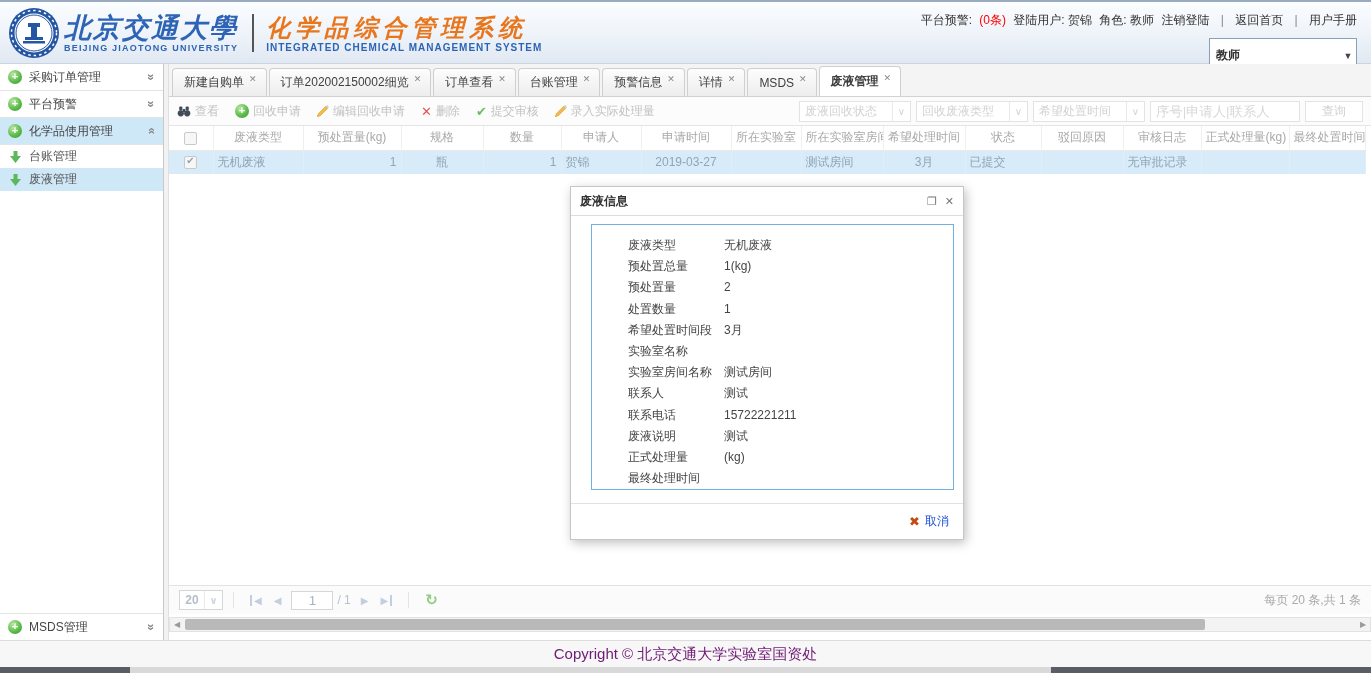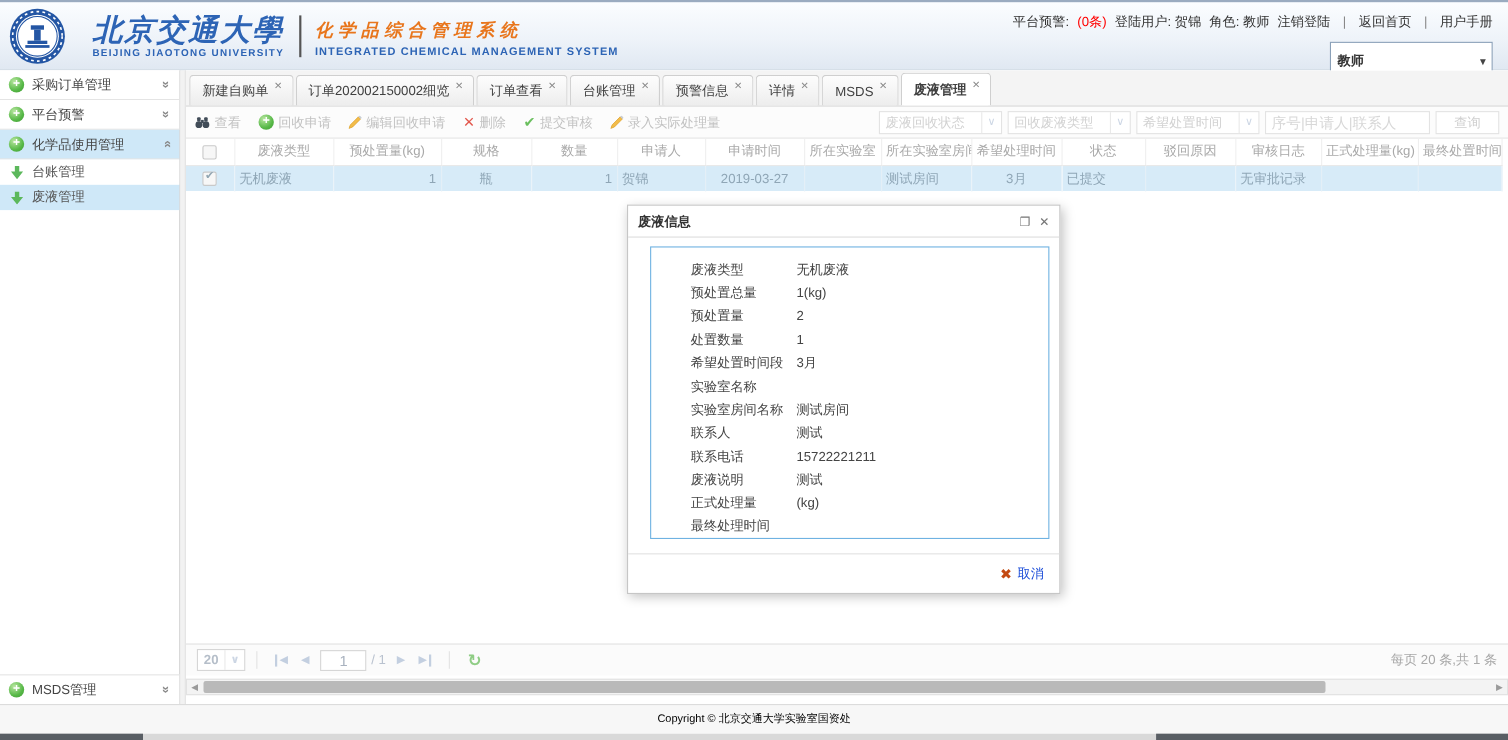--- a/index.html
+++ b/index.html
@@ -6,27 +6,27 @@
   html,body { width:1371px; height:673px; overflow:hidden; background:#fff;
     font-family:"Liberation Sans","DejaVu Sans",sans-serif; font-size:12px; color:#333; }
   #app { position:relative; width:1371px; height:673px; overflow:hidden; background:#fff; }
 
   
   .header { position:absolute; left:0; top:0; width:1371px; height:64px;
     background:linear-gradient(#fbfdff 0%, #eef3f9 55%, #e0e8f2 100%);
     border-top:2px solid #9aabc0; border-bottom:1px solid #c9d4e0; }
   .brand { position:absolute; left:8px; top:5px; display:flex; align-items:center; }
   .logo { width:52px; height:52px; }
-  .uni-block { margin-left:24px; }
+  .uni-block { margin-left:4px; }
   .uni-cn { font-family:"DejaVu Serif","Liberation Serif",serif; font-style:italic; font-weight:bold;
     font-size:27px; color:#2d64b5; letter-spacing:2px; line-height:30px; }
   .uni-en { font-size:9px; font-weight:bold; color:#2d64b5; letter-spacing:1.2px; }
   .brand-divider { width:2px; height:38px; background:#555; margin:0 12px 0 14px; }
   .sys-cn { font-family:"DejaVu Serif","Liberation Serif",serif; font-style:italic; font-weight:bold;
-    font-size:16px; color:#e8761d; letter-spacing:5px; line-height:28px; }
+    font-size:24px; color:#e8761d; letter-spacing:5px; line-height:28px; }
   .sys-en { font-size:10px; font-weight:bold; color:#2d64b5; letter-spacing:1px; }
   .top-links { position:absolute; top:10px; right:14px; font-size:12px; color:#333; white-space:nowrap; }
   .top-links span { margin-left:4px; }
   .alert-count { color:#ff0000; }
   .toplink { cursor:pointer; }
   .vsep::before { content:"|"; color:#888; margin:0 4px; }
   .role-select { position:absolute; top:36px; right:14px; width:148px; height:35px; background:#fff;
     border:1px solid #8aa0b8; display:flex; align-items:center; padding-left:6px; font-weight:bold; cursor:pointer; }
   .role-select .sel-arrow { margin-left:auto; width:16px; text-align:center; color:#444; font-size:9px; }
   .sel-arrow::before { content:"▼"; }
@@ -129,21 +129,21 @@
   .flabel { display:inline-block; width:96px; color:#444; }
   .fvalue { color:#444; }
   .modal-footer { position:absolute; left:0; bottom:0; width:100%; height:36px; border-top:1px solid #e2e2e2;
     display:flex; align-items:center; justify-content:flex-end; padding-right:14px; }
   .cancel-btn { display:flex; align-items:center; cursor:pointer; color:#1d4ed8; }
   .x-icon { color:#c34a12; font-weight:bold; margin-right:5px; font-size:13px; }
   .x-icon::before { content:"✖"; }
 
   
   .footer { position:absolute; left:0; top:640px; width:1371px; height:27px; background:#f7f7f7;
-    border-top:1px solid #dcdcdc; text-align:center; line-height:26px; color:#000000; font-size:10px; }
+    border-top:1px solid #dcdcdc; text-align:center; line-height:26px; color:#701a75; font-size:15px; }
   .bottomstrip { position:absolute; left:0; top:667px; width:1371px; height:6px; background:#d9d9d9; }
   .bs-thumb { position:absolute; left:0; top:0; width:130px; height:6px; background:#595e64; }
   .bs-right { position:absolute; right:0; top:0; width:320px; height:6px; background:#595e64; }
 </style>
 </head>
 <body>
 
 <div id="app">
 
   <div class="header">

